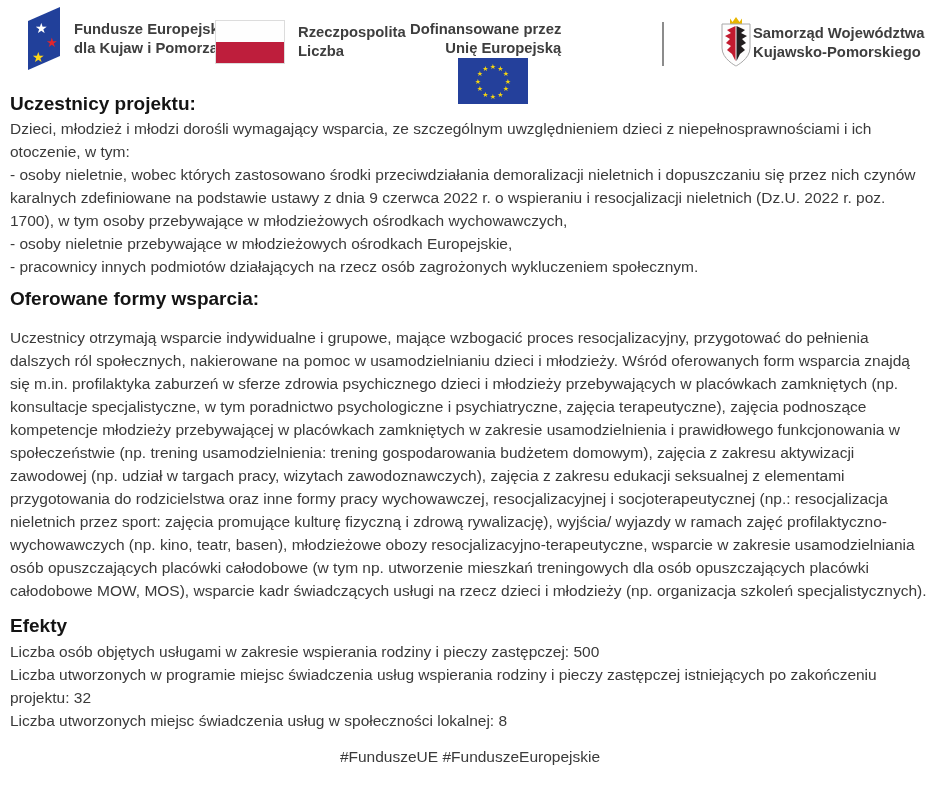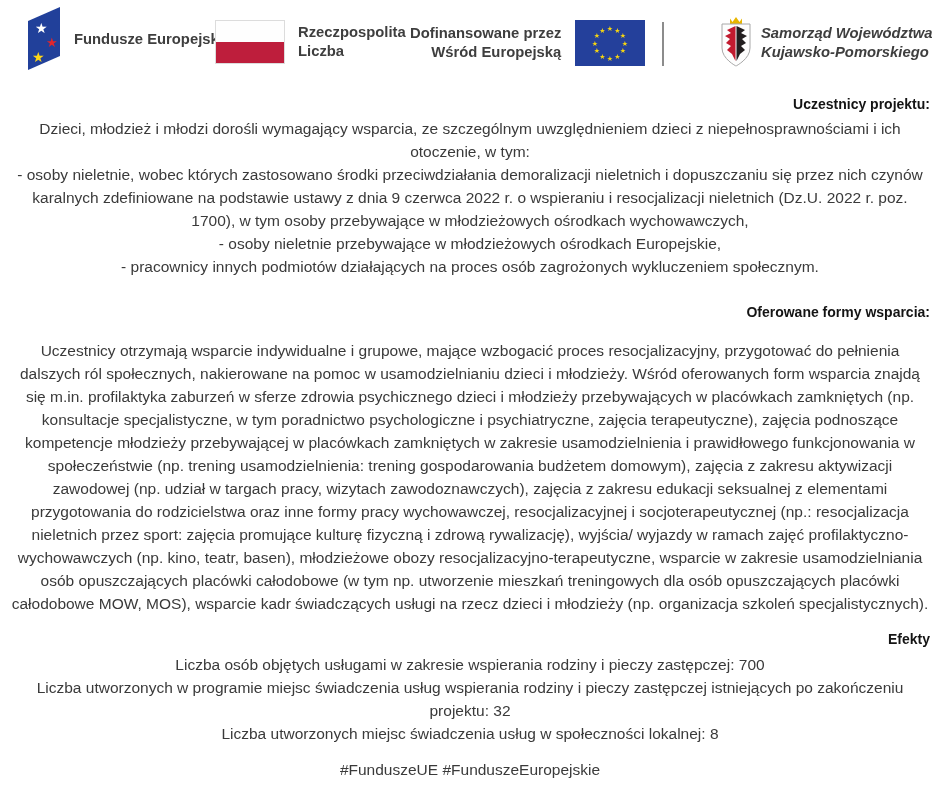--- a/index.html
+++ b/index.html
@@ -18,83 +18,84 @@
   .header{position:relative;height:84px;width:940px;}
   .logo{position:absolute;display:flex;align-items:center;}
   .logo-text{
     font-size:14.8px;font-weight:600;line-height:19px;color:var(--logo-text);
     white-space:nowrap;
   }
   .logo-fe{left:26px;top:4px;}
   .logo-fe .logo-text{margin-left:12px;}
   .logo-pl{left:215px;top:20px;}
   .logo-pl .logo-text{margin-left:13px;}
-  .logo-eu{left:410px;top:20px;}
+  .logo-eu{left:410px;top:20px;flex-direction:column;}
   .logo-eu .logo-text{text-align:right;margin-right:14px;}
   .logo-region{left:719px;top:16px;}
-  .logo-region .logo-text{margin-left:8px;font-style:italic;}
+  .logo-region .logo-text{margin-left:0;}
   .v-divider{position:absolute;left:662px;top:22px;width:2px;height:44px;background:var(--divider);}
   .pl-flag{width:70px;height:44px;border:1px solid #DCDCDC;background:#fff;display:flex;flex-direction:column;}
   .pl-flag .white{flex:1;background:#FEFEFE;}
   .pl-flag .red{flex:1;background:var(--pl-red);}
   svg{display:block;}
   .fe-flag-fill{fill:var(--fe-blue);}
   .star-w{fill:var(--star-white);} .star-r{fill:var(--star-red);} .star-y{fill:var(--star-yellow);}
   .eu-rect{fill:var(--eu-blue);} .eu-star{fill:var(--eu-star);}
   .crest-shield{fill:#FDFDFD;stroke:#A8A8A8;stroke-width:1;}
   .crest-left{fill:var(--crest-red);} .crest-right{fill:var(--crest-black);}
   .crest-crown{fill:var(--crown-gold);}
   
   main{padding:0 10px;}
   h2{
-    font-size:14px;font-weight:700;color:var(--heading);
-    text-align:right;margin:0;line-height:20px;
+    font-size:19px;font-weight:700;color:var(--heading);
+    text-align:left;margin:0;line-height:20px;
   }
   .h-participants{margin-top:10px;margin-bottom:3px;}
-  .h-support{margin-top:24px;margin-bottom:17px;}
+  .h-support{margin-top:11px;margin-bottom:17px;}
   .h-effects{margin-top:14px;margin-bottom:4px;}
-  p{margin:0;font-size:15.5px;line-height:23px;color:var(--text);text-align:center;}
+  p{margin:0;font-size:15.5px;line-height:23px;color:var(--text);}
   .footer{margin-top:13px;text-align:center;font-size:15.5px;line-height:23px;color:var(--text);}
 </style>
 </head>
 <body>
 
 <div>
 
   <header class="header">
 
     <div class="logo logo-fe">
       <span>
         <svg width="36" height="70" viewBox="0 0 36 70" aria-hidden="true">
           <polygon class="fe-flag-fill" points="2,17 34,3 34,52 2,66"></polygon>
           <text class="star-w" x="9" y="29" font-size="14" font-family="DejaVu Sans">★</text>
           <text class="star-r" x="20" y="43" font-size="13" font-family="DejaVu Sans">★</text>
           <text class="star-y" x="6" y="58" font-size="14" font-family="DejaVu Sans">★</text>
         </svg>
       </span>
       <div class="logo-text">
         <div>Fundusze Europejskie</div>
+        <div>dla Kujaw i Pomorza</div>
       </div>
     </div>
 
     <div class="logo logo-pl">
       <span class="pl-flag">
         <span class="white"></span>
           <span class="red"></span>
       </span>
       <div class="logo-text">
         <div>Rzeczpospolita</div>
         <div>Liczba</div>
       </div>
     </div>
 
     <div class="logo logo-eu">
       <div class="logo-text">
         <div>Dofinansowane przez</div>
-        <div>Wśród Europejską</div>
+        <div>Unię Europejską</div>
       </div>
       <span>
         <svg width="70" height="46" viewBox="0 0 70 46" aria-hidden="true">
           <rect class="eu-rect" x="0" y="0" width="70" height="46"></rect>
           <g class="eu-star" font-size="7" font-family="DejaVu Sans" text-anchor="middle">
             <text x="35" y="10.5">★</text>
             <text x="42.5" y="12.5">★</text>
             <text x="48" y="18">★</text>
             <text x="50" y="25.5">★</text>
             <text x="48" y="33">★</text>
@@ -129,31 +130,31 @@
 
   </header>
 
   <main>
 
     <section>
       <h2 class="h-participants">Uczestnicy projektu:</h2>
       <p>Dzieci, młodzież i młodzi dorośli wymagający wsparcia, ze szczególnym uwzględnieniem dzieci z niepełnosprawnościami i ich otoczenie, w tym:</p>
       <p>- osoby nieletnie, wobec których zastosowano środki przeciwdziałania demoralizacji nieletnich i dopuszczaniu się przez nich czynów karalnych zdefiniowane na podstawie ustawy z dnia 9 czerwca 2022 r. o wspieraniu i resocjalizacji nieletnich (Dz.U. 2022 r. poz. 1700), w tym osoby przebywające w młodzieżowych ośrodkach wychowawczych,</p>
       <p>- osoby nieletnie przebywające w młodzieżowych ośrodkach Europejskie,</p>
-      <p>- pracownicy innych podmiotów działających na proces osób zagrożonych wykluczeniem społecznym.</p>
+      <p>- pracownicy innych podmiotów działających na rzecz osób zagrożonych wykluczeniem społecznym.</p>
     </section>
 
     <section>
       <h2 class="h-support">Oferowane formy wsparcia:</h2>
       <p>Uczestnicy otrzymają wsparcie indywidualne i grupowe, mające wzbogacić proces resocjalizacyjny, przygotować do pełnienia dalszych ról społecznych, nakierowane na pomoc w usamodzielnianiu dzieci i młodzieży. Wśród oferowanych form wsparcia znajdą się m.in. profilaktyka zaburzeń w sferze zdrowia psychicznego dzieci i młodzieży przebywających w placówkach zamkniętych (np. konsultacje specjalistyczne, w tym poradnictwo psychologiczne i psychiatryczne, zajęcia terapeutyczne), zajęcia podnoszące kompetencje młodzieży przebywającej w placówkach zamkniętych w zakresie usamodzielnienia i prawidłowego funkcjonowania w społeczeństwie (np. trening usamodzielnienia: trening gospodarowania budżetem domowym), zajęcia z zakresu aktywizacji zawodowej (np. udział w targach pracy, wizytach zawodoznawczych), zajęcia z zakresu edukacji seksualnej z elementami przygotowania do rodzicielstwa oraz inne formy pracy wychowawczej, resocjalizacyjnej i socjoterapeutycznej (np.: resocjalizacja nieletnich przez sport: zajęcia promujące kulturę fizyczną i zdrową rywalizację), wyjścia/ wyjazdy w ramach zajęć profilaktyczno-wychowawczych (np. kino, teatr, basen), młodzieżowe obozy resocjalizacyjno-terapeutyczne, wsparcie w zakresie usamodzielniania osób opuszczających placówki całodobowe (w tym np. utworzenie mieszkań treningowych dla osób opuszczających placówki całodobowe MOW, MOS), wsparcie kadr świadczących usługi na rzecz dzieci i młodzieży (np. organizacja szkoleń specjalistycznych).</p>
     </section>
 
     <section>
       <h2 class="h-effects">Efekty</h2>
-      <p>Liczba osób objętych usługami w zakresie wspierania rodziny i pieczy zastępczej: 700</p>
+      <p>Liczba osób objętych usługami w zakresie wspierania rodziny i pieczy zastępczej: 500</p>
       <p>Liczba utworzonych w programie miejsc świadczenia usług wspierania rodziny i pieczy zastępczej istniejących po zakończeniu projektu: 32</p>
       <p>Liczba utworzonych miejsc świadczenia usług w społeczności lokalnej: 8</p>
     </section>
 
     <div class="footer">#FunduszeUE #FunduszeEuropejskie</div>
 
   </main>
 
 </div>
 

